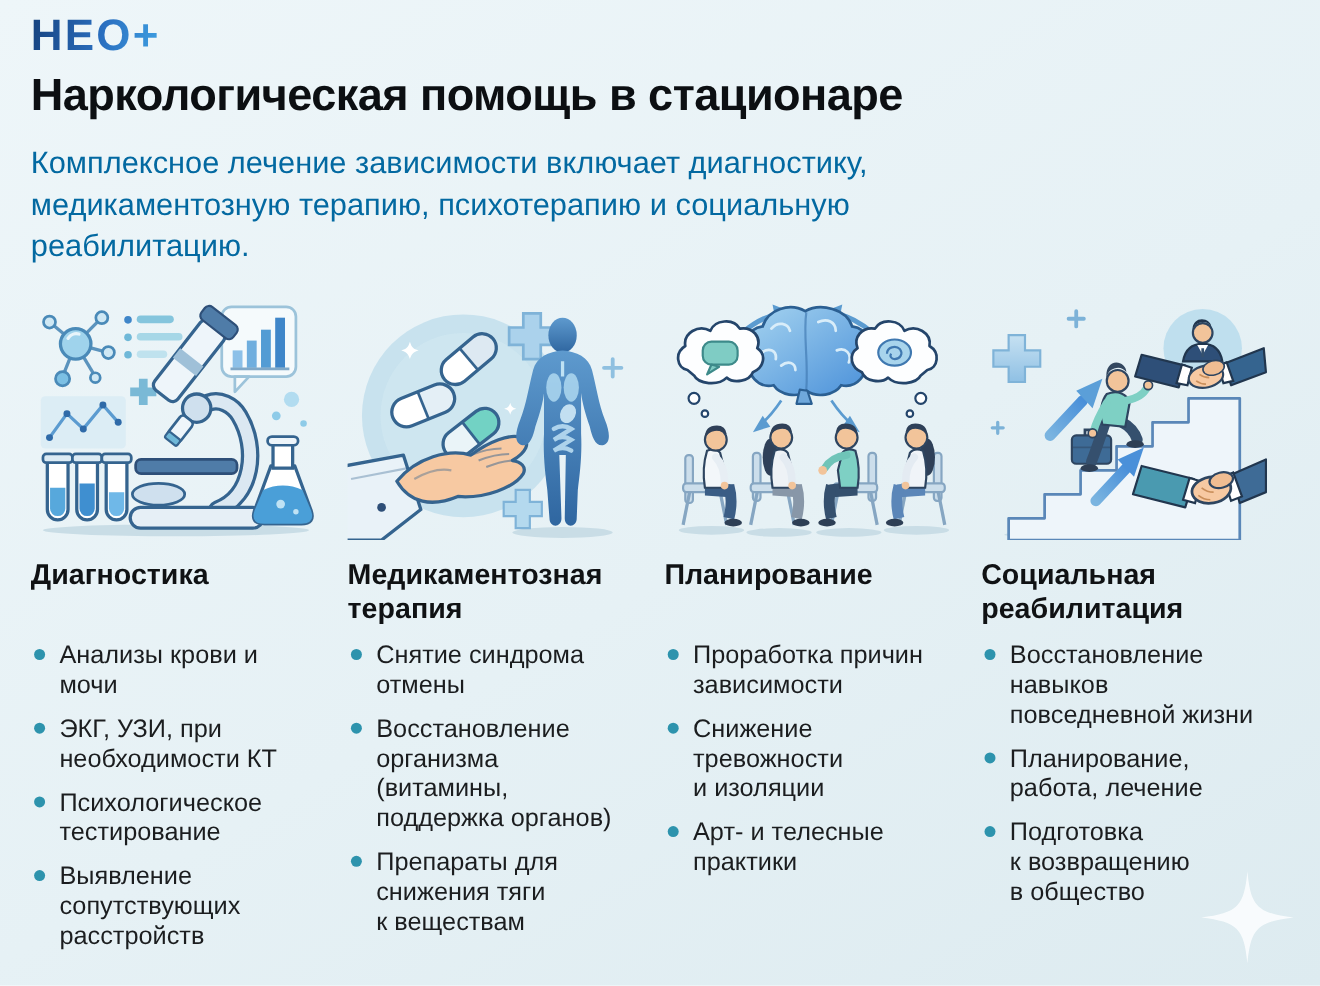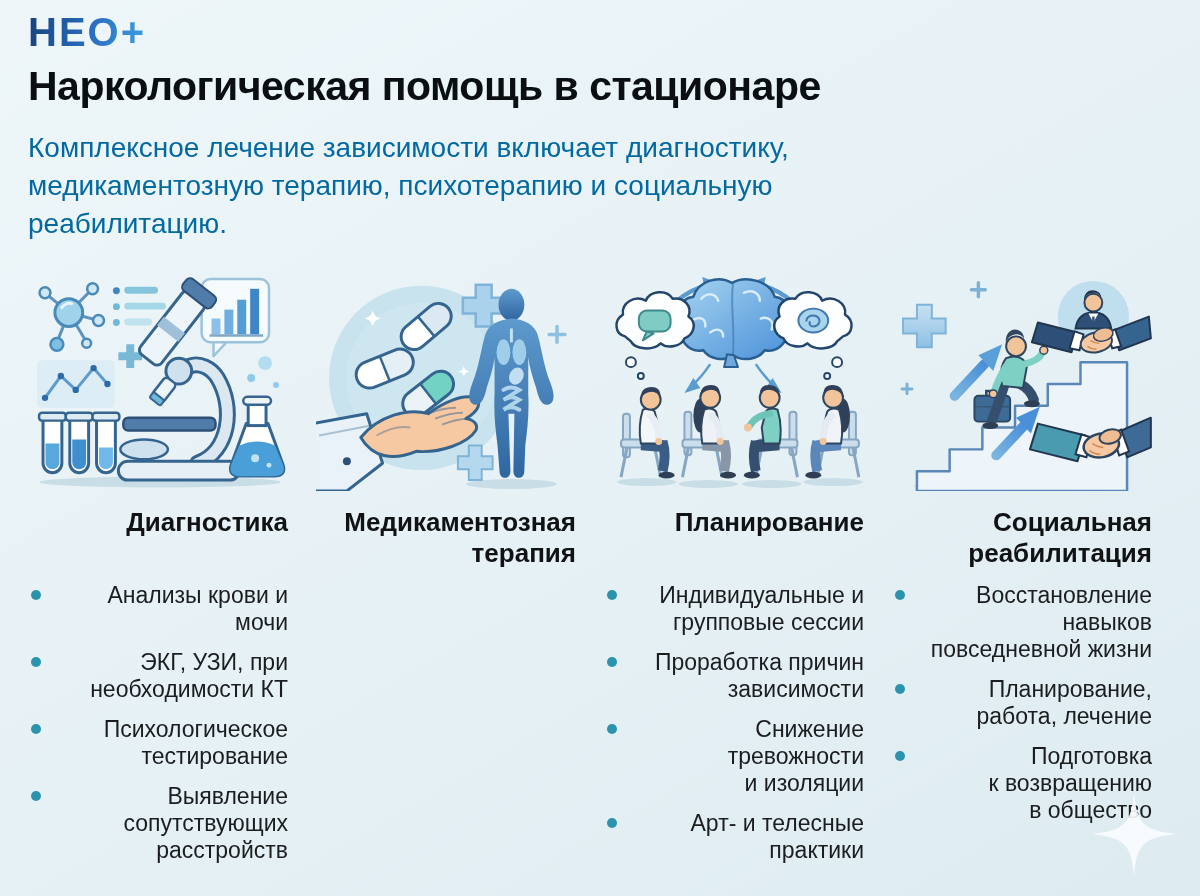--- a/index.html
+++ b/index.html
@@ -19,21 +19,21 @@
     margin-top:2px; line-height:1;
   }
   .title {
     margin:12px 0 20px; font-size:41px; font-weight:700; letter-spacing:-0.5px;
     color:#0c0f12; line-height:1.1;
   }
   .subtitle {
     margin:0 0 24px; font-size:28px; line-height:1.36; color:#0369a1; max-width:860px;
   }
 
-  .columns { display:grid; grid-template-columns:repeat(4,1fr); column-gap:28px;text-align:right; }
+  .columns { display:grid; grid-template-columns:repeat(4,1fr); column-gap:28px; }
   .col { min-width:0; }
   .illu { height:224px; }
   .illu svg { width:100%; height:100%; display:block; }
 
   .col h2 {
     margin:16px 0 0; font-size:26px; line-height:1.18; font-weight:700;
     color:#101214; min-height:62px;
   }
   .col ul { list-style:none; margin:13px 0 0; padding:0; }
   .col li {
@@ -207,20 +207,25 @@
             <path d="M196,52 C 183,53 172,58 169,70 C 165,85 163,101 157,116 C 153,126 151,137 159,139 C 166,140 169,131 171,122 C 175,110 178,100 179,91 L 179,128 C 178,148 180,164 182,180 L 184,206 C 184,215 195,215 195,206 L 193,148 L 199,148 L 198,206 C 198,215 209,215 209,206 L 210,180 C 212,164 214,148 213,128 L 213,91 C 214,100 217,110 221,122 C 223,131 226,140 233,139 C 241,137 239,126 235,116 C 229,101 227,85 223,70 C 220,58 209,53 196,52 Z" fill="url(#g2body)"></path>
             <path d="M196,62 L196,76" stroke="#bfe2f4" stroke-width="3"></path>
             <ellipse cx="188" cy="86" rx="7" ry="13" fill="#aed8f0" opacity="0.85"></ellipse>
             <ellipse cx="204" cy="86" rx="7" ry="13" fill="#aed8f0" opacity="0.85"></ellipse>
             <ellipse cx="201" cy="110" rx="7" ry="9" transform="rotate(25 201 110)" fill="#cfe9f6" opacity="0.9"></ellipse>
             <path d="M188,124 q8,-5 16,0 q-8,5 -16,10 q8,-5 16,0 q-8,5 -16,10 q8,-5 16,0" stroke="#bfe2f4" stroke-width="4" fill="none" stroke-linecap="round" opacity="0.85"></path>
           </g>
         </svg>
       </div>
       <h2>Медикаментозная терапия</h2>
+      <ul>
+        <li>Снятие синдрома отмены</li>
+        <li>Восстановление организма (витамины, поддержка органов)</li>
+        <li>Препараты для снижения тяги к&nbsp;веществам</li>
+      </ul>
     </div>
 
     <div class="col">
       <div class="illu">
         <svg viewBox="0 0 260 226">
           <defs>
             <linearGradient id="g3brain" x1="0" y1="0" x2="1" y2="1">
               <stop offset="0" stop-color="#a6d4f0"></stop>
                 <stop offset="1" stop-color="#4a90d9"></stop>
             </linearGradient>
@@ -316,21 +321,20 @@
             <path d="M236,144 q-8,-3 -12,2 l-4,16 2,16 16,0 q3,-18 -2,-34 z" fill="#f0f4f8" stroke="#2e4560" stroke-width="2"></path>
             <path d="M228,150 q-8,8 -8,24" fill="none" stroke="#e4ebf2" stroke-width="7" stroke-linecap="round"></path>
             <circle cx="220" cy="176" r="3.5" fill="#f2c49a"></circle>
             <circle cx="230" cy="132" r="10" fill="#f2c49a" stroke="#2e4560" stroke-width="2"></circle>
             <path d="M240,130 q0,-11 -11,-11 q-8,0 -9,8 q6,-4 11,-3 q6,1 9,6 z" fill="#2f4058"></path>
           </g>
         </svg>
       </div>
       <h2>Планирование</h2>
       <ul>
-        <li>Индивидуальные и групповые сессии</li>
         <li>Проработка причин зависимости</li>
         <li>Снижение тревожности и&nbsp;изоляции</li>
         <li>Арт- и телесные практики</li>
       </ul>
     </div>
 
     <div class="col">
       <div class="illu">
         <svg viewBox="0 0 260 226">
           <defs>

